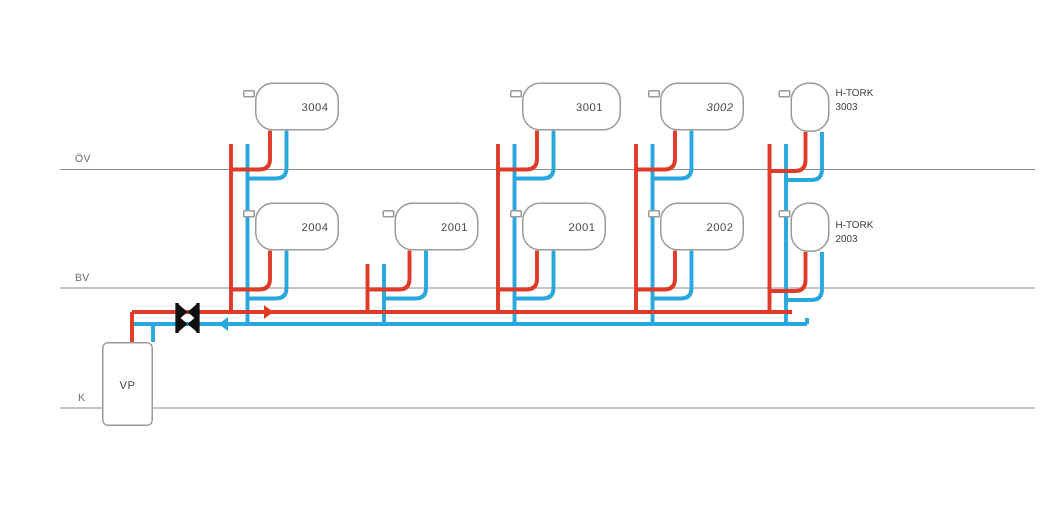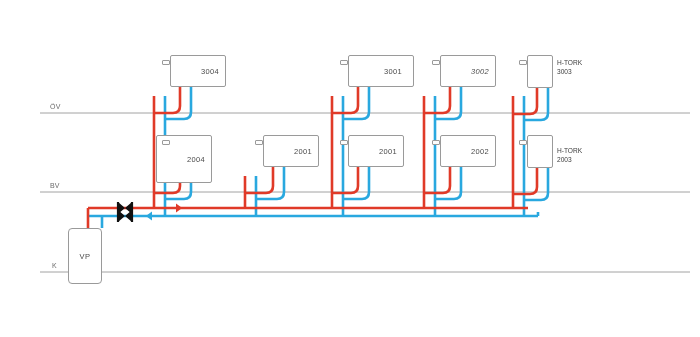--- a/index.html
+++ b/index.html
@@ -3,21 +3,21 @@
 <meta charset="utf-8">
 <style>
   html,body{margin:0;padding:0;background:#ffffff;}
   body{width:700px;height:337px;overflow:hidden;
        font-family:"Liberation Sans","DejaVu Sans",sans-serif;}
   #stage{position:relative;width:700px;height:337px;background:#ffffff;}
   #svg-diagram{position:absolute;left:0;top:0;width:700px;height:337px;}
   .lvl-label{position:absolute;font-size:7px;color:#6b6b6b;letter-spacing:.2px;
              white-space:nowrap;}
   .rad{position:absolute;box-sizing:border-box;border:1px solid #9a9a9a;
-       background:#ffffff;border-radius:2px;display:flex;align-items:center;
+       background:#ffffff;border-radius:12px;display:flex;align-items:center;
        justify-content:center;padding-left:24px;}
   .rad span{font-size:7.5px;color:#4a4a4a;letter-spacing:.3px;}
   .rad-valve{position:absolute;box-sizing:border-box;border:1px solid #9a9a9a;
              background:#fdfdfd;border-radius:1px;}
   .tag{position:absolute;font-size:6.6px;color:#3c3c3c;line-height:9px;
        white-space:nowrap;}
   .vp{position:absolute;box-sizing:border-box;border:1px solid #9a9a9a;
       background:#ffffff;border-radius:4px;display:flex;align-items:center;
       justify-content:center;}
   .vp span{font-size:7.5px;color:#4a4a4a;letter-spacing:.4px;}
@@ -95,21 +95,21 @@
       <div class="rad" style="left: 440px; top: 55px; width: 56px; height: 32px; font-style: italic;">
         <span>3002</span>
       </div>
       <div class="rad-valve" style="left: 432px; top: 60px; width: 8px; height: 5px;"></div>
       <div class="rad" style="left: 527px; top: 55px; width: 24px; height: 33px;"></div>
       <div class="rad-valve" style="left: 519px; top: 60px; width: 8px; height: 5px;"></div>
       <div class="tag" style="left: 557px; top: 58px;">
         <div>H-TORK</div>
         <div>3003</div>
       </div>
-      <div class="rad" style="left: 156px; top: 135px; width: 56px; height: 48px;">
+      <div class="rad" style="left: 170px; top: 135px; width: 56px; height: 32px;">
         <span>2004</span>
       </div>
       <div class="rad-valve" style="left: 162px; top: 140px; width: 8px; height: 5px;"></div>
       <div class="rad" style="left: 263px; top: 135px; width: 56px; height: 32px;">
         <span>2001</span>
       </div>
       <div class="rad-valve" style="left: 255px; top: 140px; width: 8px; height: 5px;"></div>
       <div class="rad" style="left: 348px; top: 135px; width: 56px; height: 32px;">
         <span>2001</span>
       </div>

